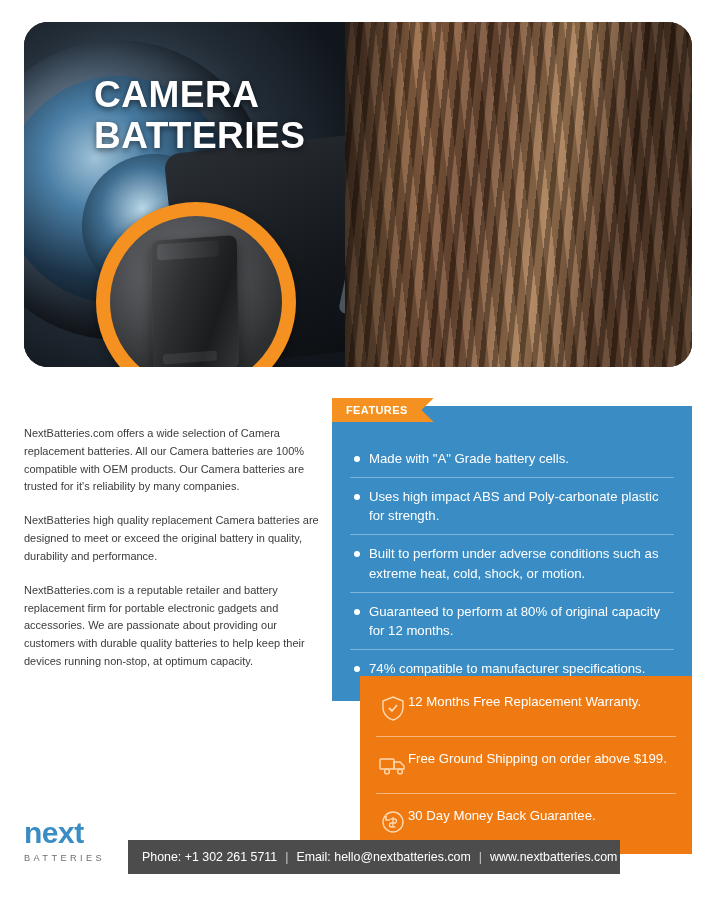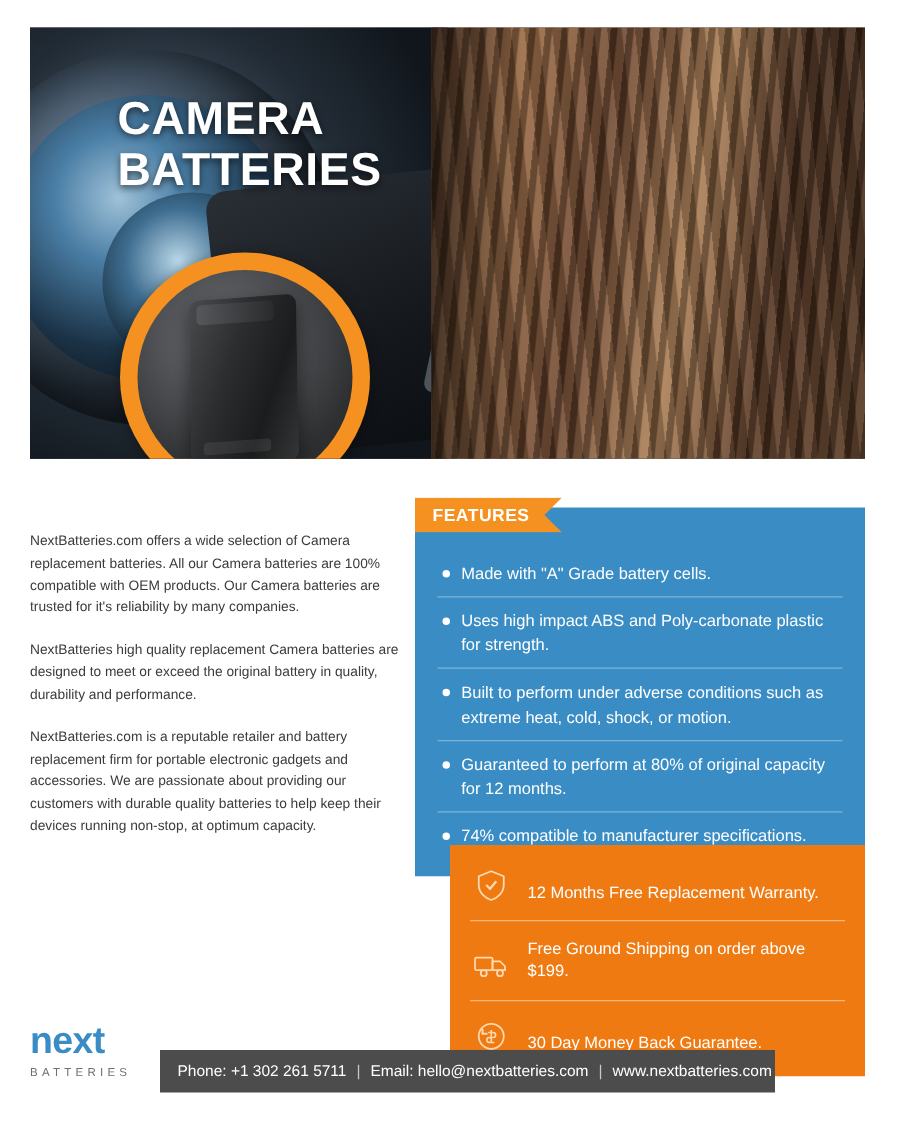--- a/index.html
+++ b/index.html
@@ -24,20 +24,21 @@
 
   
   .hero {
     position: absolute;
     left: 24px;
     top: 22px;
     width: 668px;
     height: 345px;
     overflow: hidden;
     background: #3a2d26;
+    border-radius: 24px;
   }
   .hero-left {
     position: absolute;
     left: 0; top: 0;
     width: 50%;
     height: 100%;
     background:
       radial-gradient(circle at 30% 42%, #5d758c 0%, #3b4b5c 26%, #222c36 48%, #11161c 78%),
       linear-gradient(135deg, #2b3440 0%, #0d1116 100%);
   }
@@ -188,21 +189,21 @@
     background: #3a8dc4;
     padding: 34px 18px 14px 18px;
     box-sizing: border-box;
   }
   .features-tag {
     position: absolute;
     left: 0;
     top: -8px;
     background: #f59120;
     color: #ffffff;
-    font-size: 14px;
+    font-size: 11px;
     font-weight: bold;
     letter-spacing: .4px;
     padding: 6px 26px 6px 14px;
     clip-path: polygon(0 0, 100% 0, 88% 50%, 100% 100%, 0 100%);
   }
   .feature-item {
     display: flex;
     align-items: flex-start;
     gap: 9px;
     color: #ffffff;
@@ -225,22 +226,21 @@
     position: absolute;
     left: 360px;
     top: 676px;
     width: 332px;
     background: #f07a12;
     padding: 4px 16px;
     box-sizing: border-box;
   }
   .promise {
     display: flex;
-    align-items: flex-end;
-    gap: 14px;
+    align-items: flex-start;
     color: #ffffff;
     font-size: 13.2px;
     line-height: 1.4;
     padding: 13px 2px;
     border-bottom: 1px solid rgba(255,255,255,.45);
   }
   .promise:last-child { border-bottom: none; }
   .promise .ico {
     flex: 0 0 auto;
     width: 30px; height: 30px;

